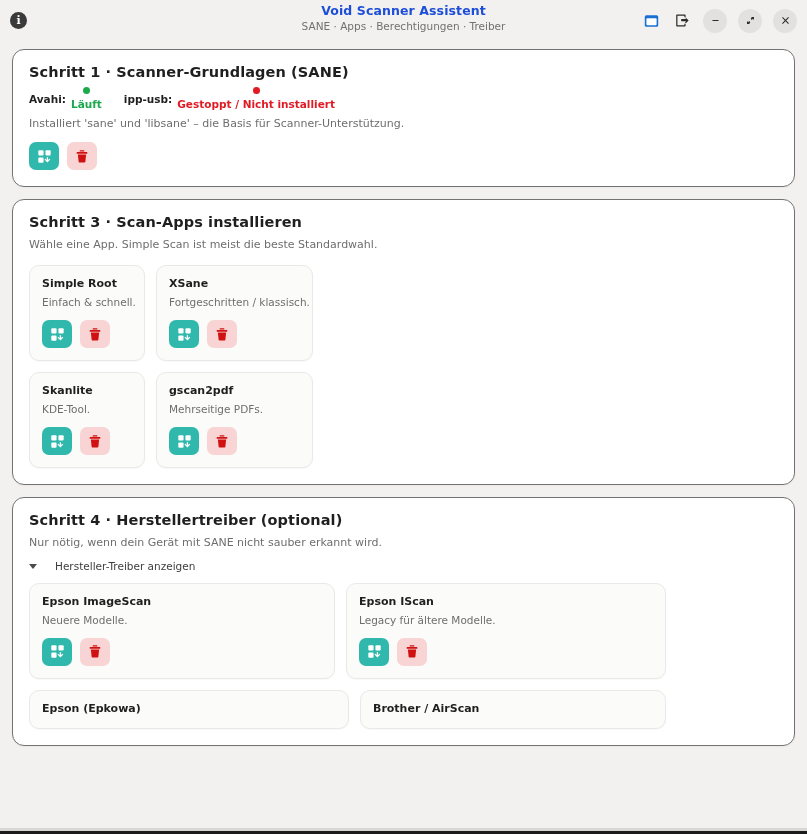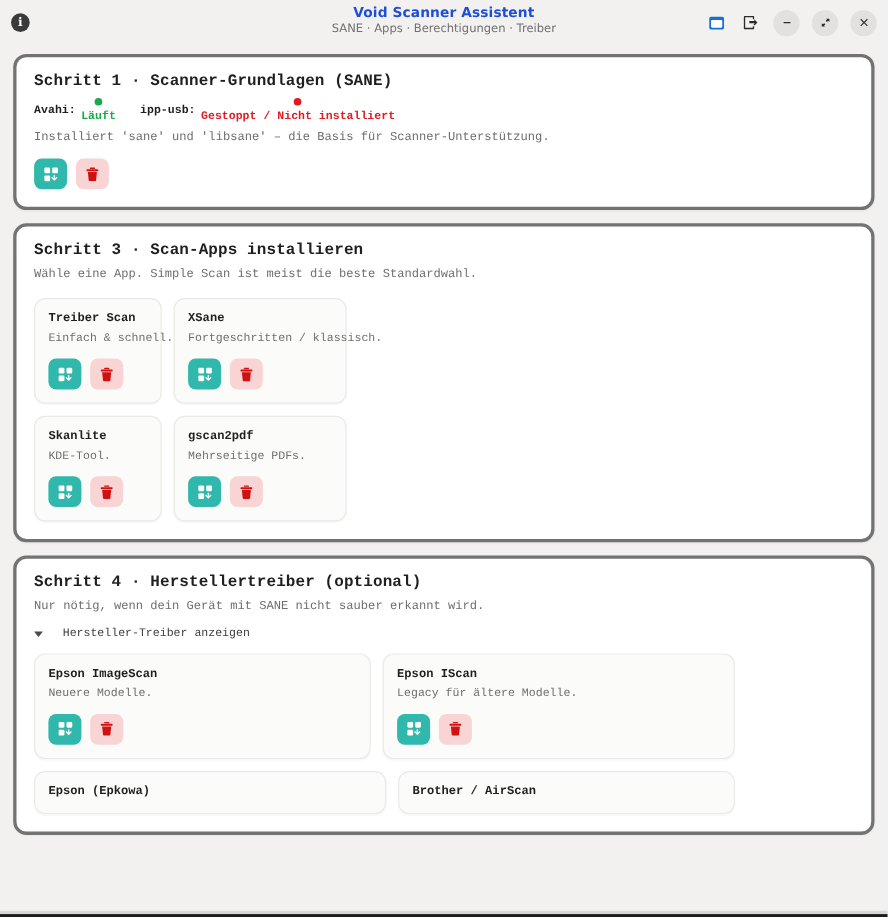--- a/index.html
+++ b/index.html
@@ -61,26 +61,25 @@
   
   .scrollarea {
     position: absolute; top: 41px; left: 0; right: 0; bottom: 6px;
     overflow: hidden;
     padding: 8px 12px 0 12px;
   }
 
   
   .step {
     background: #ffffff;
-    border: 3px solid #737373;
+    border: 1px solid #737373;
     border-radius: 12px;
     padding: 14px 16px 16px 16px;
     margin-bottom: 12px;
     box-shadow: 0 1px 2px rgba(0,0,0,0.035);
-    font-family: Liberation Mono, monospace;
   }
   .step-title {
     font-size: 14.5px; font-weight: bold; color: #1f1f1f;
     letter-spacing: .1px; margin-bottom: 7px;
   }
   .step-desc {
     font-size: 11px; color: #6e6e6e; line-height: 15px;
   }
 
   
@@ -243,21 +242,21 @@
   </section>
 
 
   <section class="step">
     <div class="step-title">Schritt 3 · Scan-Apps installieren</div>
     <div class="step-desc">Wähle eine App. Simple Scan ist meist die beste Standardwahl.</div>
 
     <div class="grid3">
       <div class="grid3-row">
         <div class="app-card" style="width:116px">
-          <div class="card-name">Treiber Scan</div>
+          <div class="card-name">Simple Root</div>
           <div class="card-desc">Einfach &amp; schnell.</div>
           <div class="btn-row">
             <button class="act-btn act-install">
               <svg width="15" height="15" viewBox="0 0 16 16">
                 <rect x="1.4" y="1.4" width="5.6" height="5.6" rx="1.1" fill="#fff"></rect>
                 <rect x="9" y="1.4" width="5.6" height="5.6" rx="1.1" fill="#fff"></rect>
                 <rect x="1.4" y="9" width="5.6" height="5.6" rx="1.1" fill="#fff"></rect>
                 <path d="M11.8 8.7v3.1l1.5-1.5.9.9-3.1 3.1-3.1-3.1.9-.9 1.5 1.5V8.7z" fill="#fff"></path>
               </svg>
             </button>

